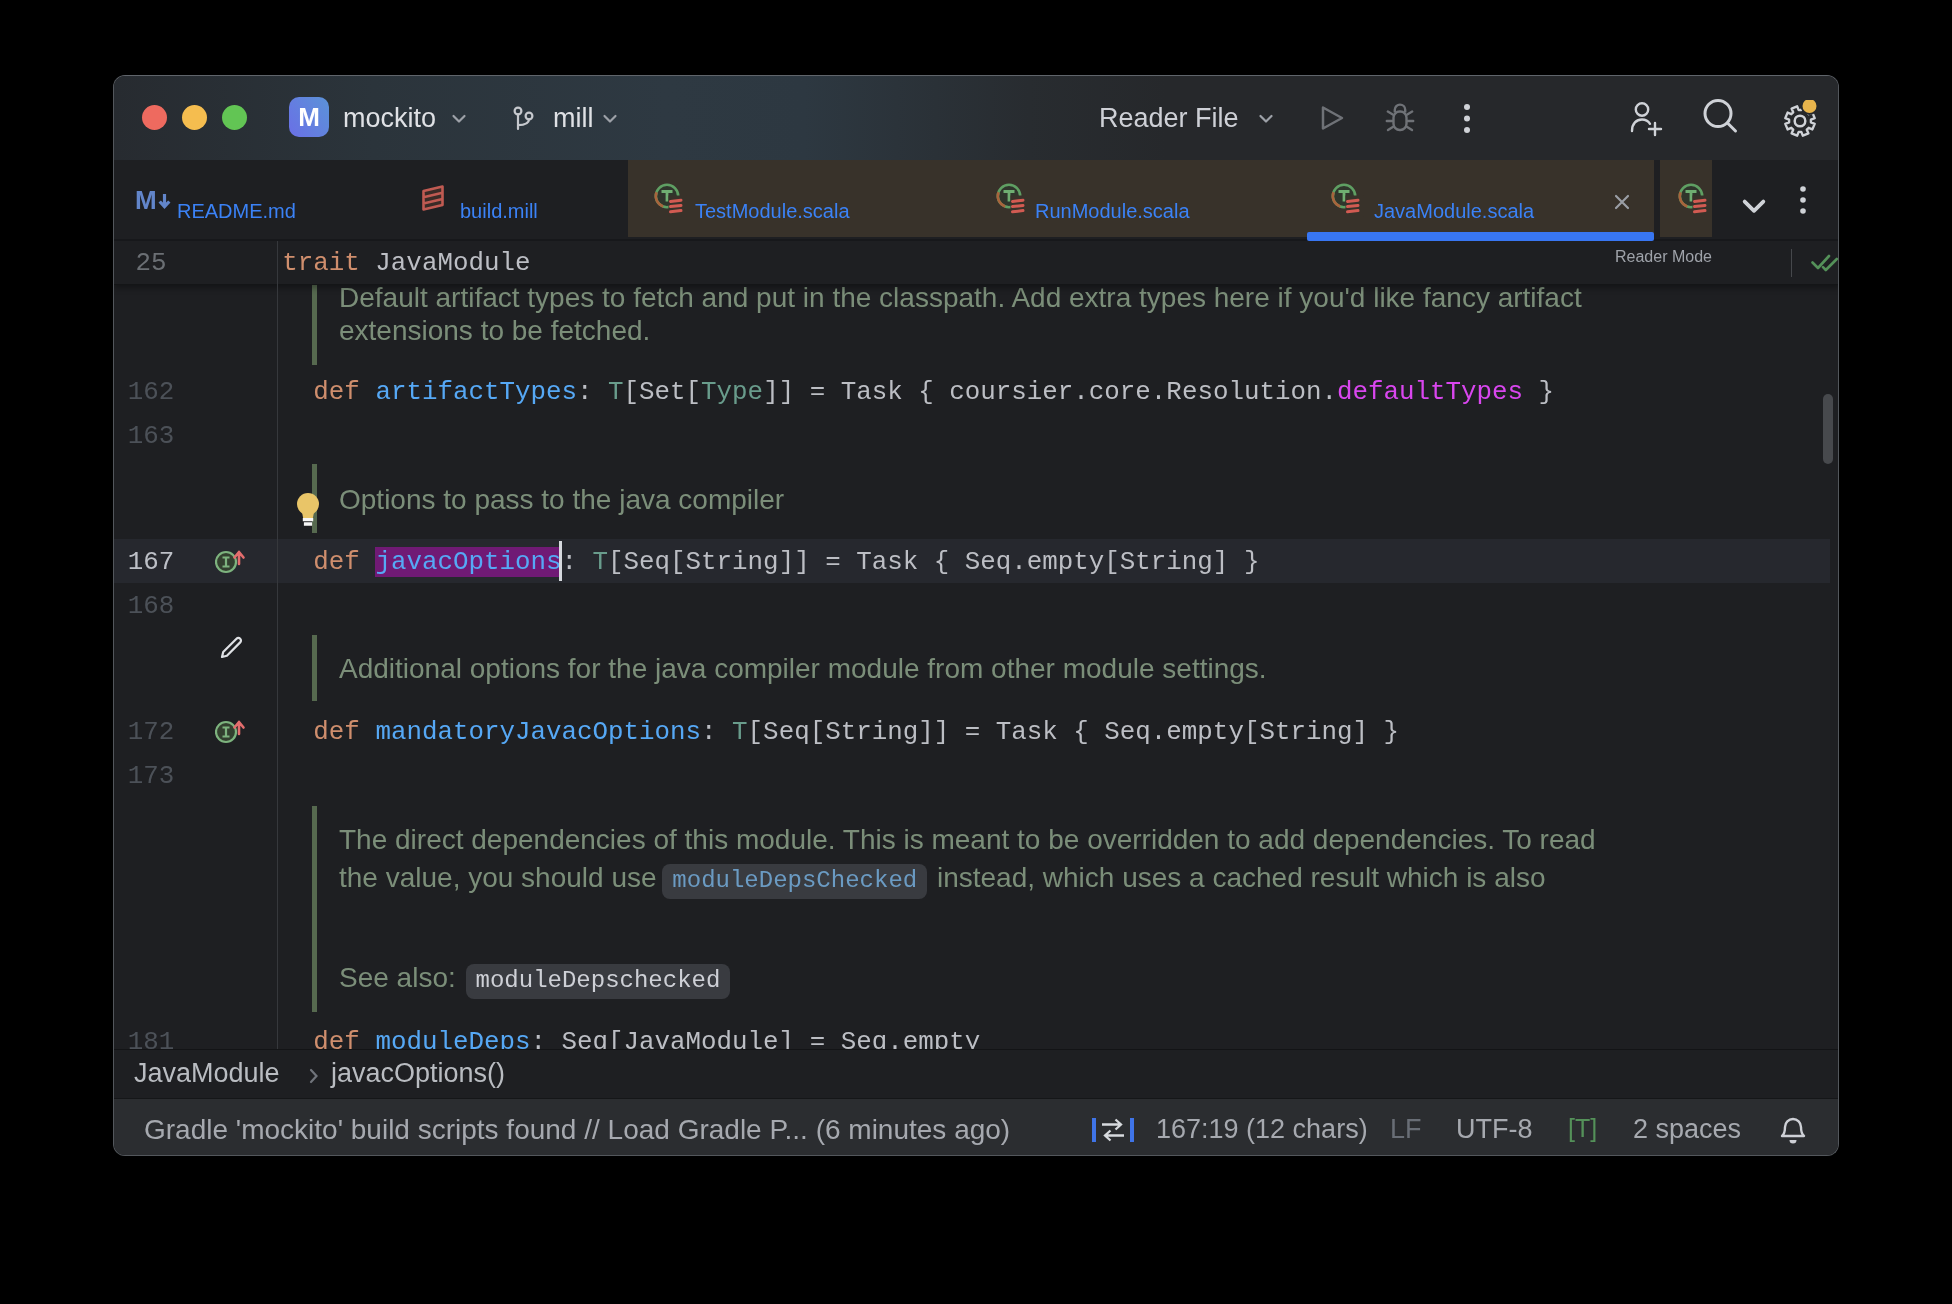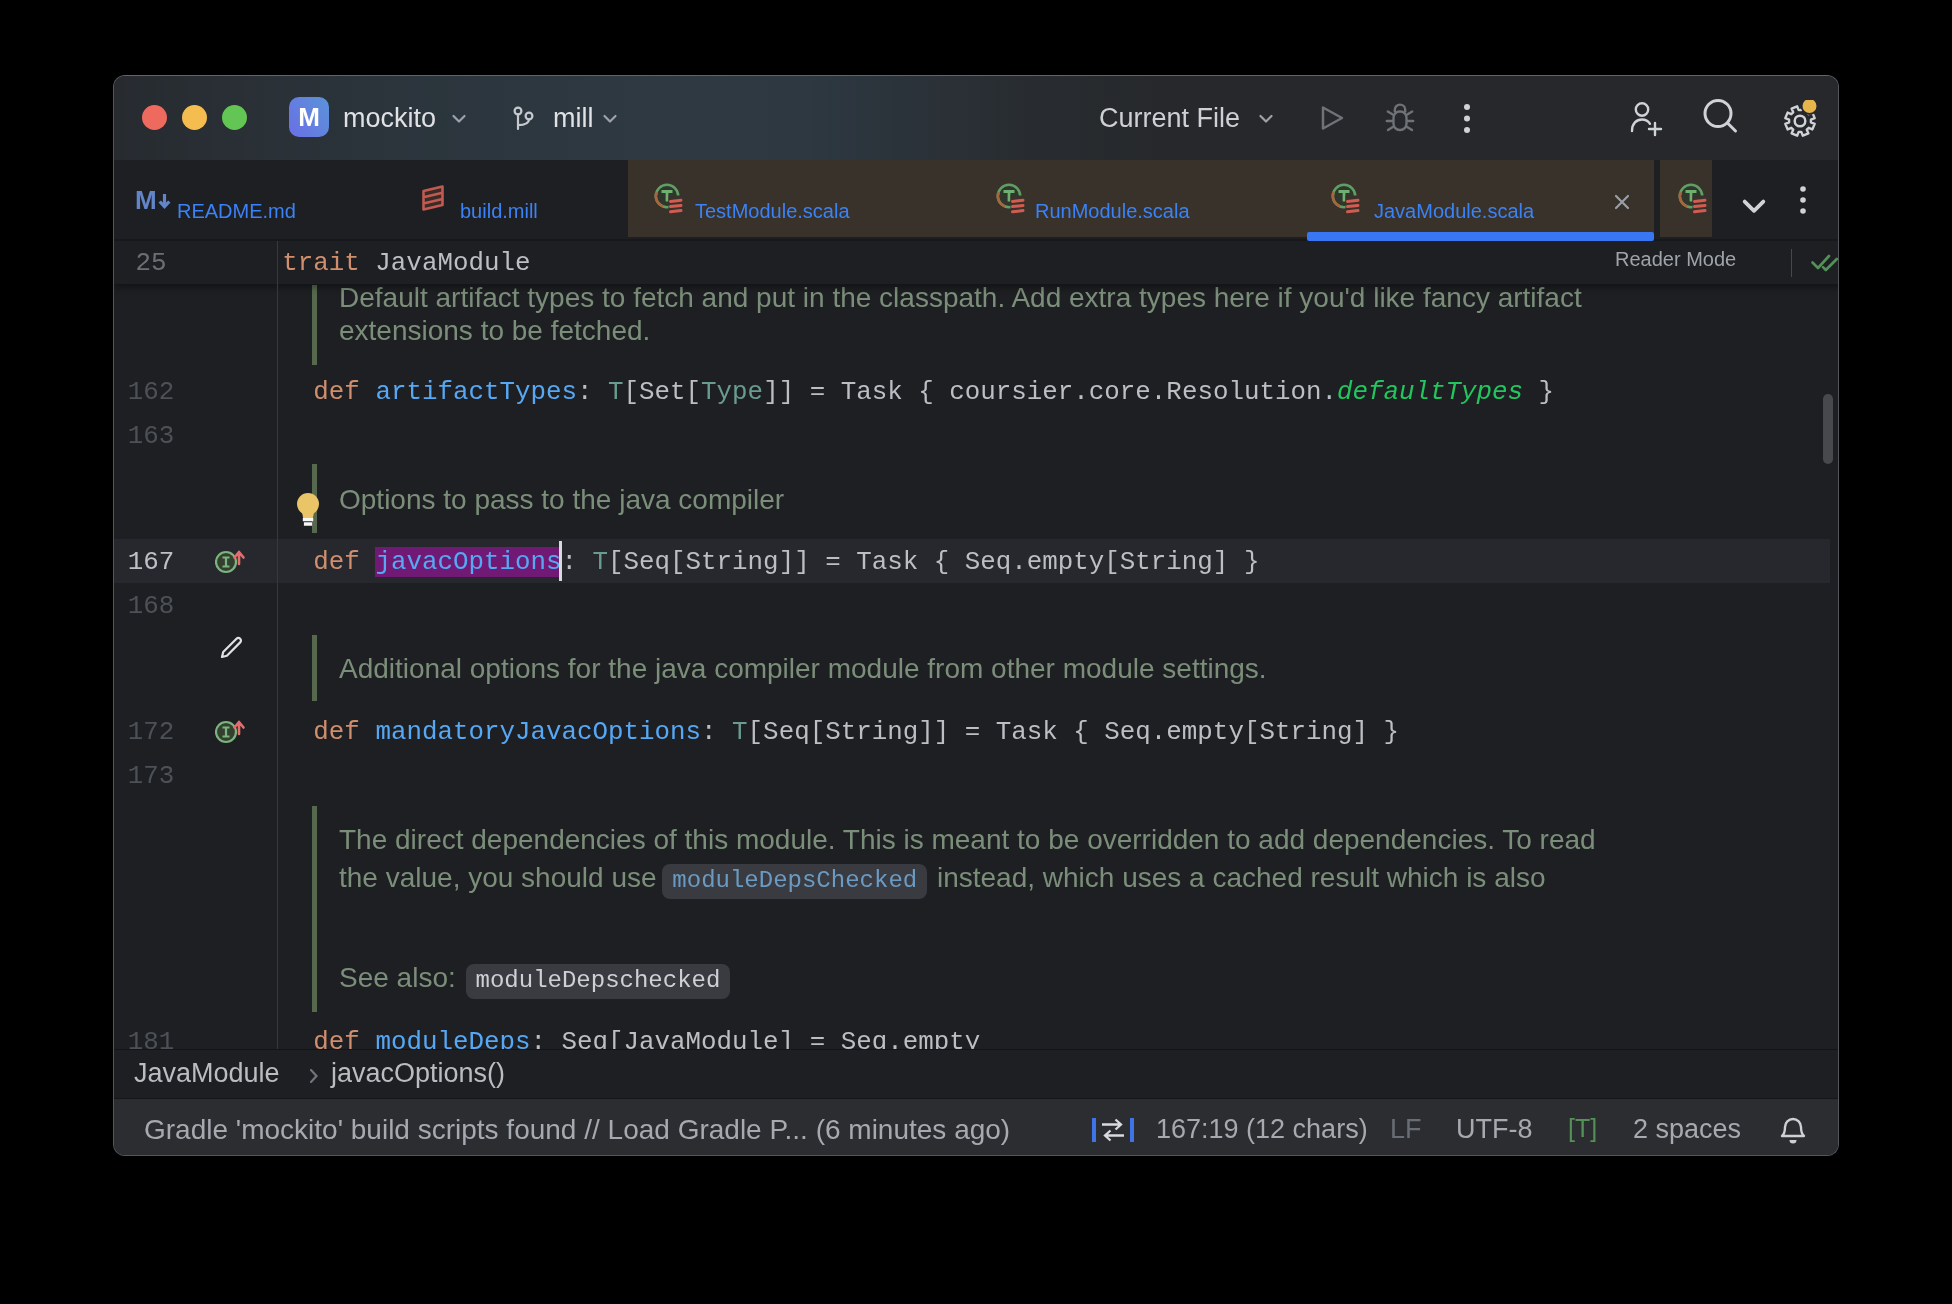--- a/index.html
+++ b/index.html
@@ -16,21 +16,21 @@
   
   .tabbar{position:absolute;left:0;top:84px;width:1726px;height:81px;background:#1e1f22;border-bottom:2px solid #17181b}
   .brown{position:absolute;top:0;height:77px;background:#38322a}
   .tabtxt{position:absolute;top:40px;font-size:20px;color:#3b82f6;white-space:pre}
   .underline{position:absolute;top:72px;height:9px;background:#3876f2;border-radius:2px}
   
   .editor{position:absolute;left:0;top:165px;width:1726px;height:808px;background:#1e1f22;overflow:hidden}
   .gutline{position:absolute;left:163px;top:0;width:1px;height:808px;background:#36383c}
   .lnum{position:absolute;width:110px;text-align:center;font:25.85px/44px "Liberation Mono",monospace;color:#4c5158;left:-18px}
   .code{position:absolute;left:168.3px;font:25.85px/44px "Liberation Mono",monospace;color:#bcbec4;white-space:pre}
-  .k{color:#cf8e6d}.fn{color:#56a8f5}.ty{color:#699c8c}.pk{color:#22c55e;font-style:italic}
+  .k{color:#cf8e6d}.fn{color:#56a8f5}.ty{color:#699c8c}.pk{color:#d946ef;}
   .doc{position:absolute;left:225px;font:28px/38px "Liberation Sans",sans-serif;color:#7b8e79;white-space:pre}
   .dbar{position:absolute;left:198px;width:5px;background:#56694f}
   .chip{display:inline-block;background:#393b40;border-radius:8px;font:24px "Liberation Mono",monospace;
         padding:3px 10px 5px;margin:0 2px;vertical-align:baseline}
   .curline{position:absolute;left:0;top:298px;width:1716px;height:44px;background:#26282e}
   .sel{background:#701a75}
   .caret{position:absolute;left:445px;top:300px;width:2.5px;height:40px;background:#d6d9de}
   .sticky{position:absolute;left:0;top:0;width:1726px;height:44px;background:#1e1f22;
           border-bottom:1px solid #141517;box-shadow:0 3px 6px rgba(0,0,0,.35)}
   .scrollbar{position:absolute;left:1709px;top:153px;width:10px;height:70px;border-radius:5px;background:#47494d}
@@ -58,21 +58,21 @@
     <svg class="abs" style="left:396px;top:29px" width="26" height="28" viewBox="0 0 26 28">
       <circle cx="8" cy="6" r="3.4" fill="none" stroke="#c6c9ce" stroke-width="2.2"></circle>
       <circle cx="19" cy="11" r="3.4" fill="none" stroke="#c6c9ce" stroke-width="2.2"></circle>
       <path d="M8 9.4 V24 M19 14.4 c0 4.5-5 5.5-11 5.8" fill="none" stroke="#c6c9ce" stroke-width="2.2" stroke-linecap="round"></path>
     </svg>
     <div class="ptitle" style="left:439px">mill</div>
     <svg class="chev" style="left:487px;top:34px" viewBox="0 0 18 18">
         <path d="M3.5 6l5.5 5.5L14.5 6" fill="none" stroke="#9da1a8" stroke-width="2.2" stroke-linecap="round" stroke-linejoin="round"></path>
       </svg>
 
-    <div class="ptitle" style="left:985px;font-weight:400;color:#ced0d6">Current File</div>
+    <div class="ptitle" style="left:985px;font-weight:400;color:#ced0d6">Reader File</div>
     <svg class="chev" style="left:1143px;top:34px" viewBox="0 0 18 18">
         <path d="M3.5 6l5.5 5.5L14.5 6" fill="none" stroke="#9da1a8" stroke-width="2.2" stroke-linecap="round" stroke-linejoin="round"></path>
       </svg>
     <svg class="abs" style="left:1203px;top:27px" width="30" height="30" viewBox="0 0 30 30">
       <path d="M6 4.5 L25 15 L6 25.5 Z" fill="none" stroke="#6f7277" stroke-width="2.5" stroke-linejoin="round"></path>
       </svg>
     <svg class="abs" style="left:1270px;top:24px" width="32" height="34" viewBox="0 0 32 34">
       <rect x="9.5" y="11.5" width="13" height="18.5" rx="6.2" fill="none" stroke="#6f7277" stroke-width="2.4"></rect>
       <path d="M10.8 12.5 V9.8 A5.2 5.2 0 0 1 21.2 9.8 V12.5" fill="none" stroke="#6f7277" stroke-width="2.4"></path>
       <path d="M8.8 14.5 L3.8 11.5 M8.3 21 H2.8 M8.8 27 L4 30 M23.2 14.5 L28.2 11.5 M23.7 21 H29.2 M23.2 27 L28 30" stroke="#6f7277" stroke-width="2.4" fill="none" stroke-linecap="round"></path>
@@ -206,21 +206,21 @@
         <path d="M24 16 V4 M24 4 l-4.5 5.5 M24 4 l4.5 5.5" stroke="#e36d6d" stroke-width="2.6" fill="none" stroke-linecap="round" stroke-linejoin="round"></path>
       </svg>
 
     <svg class="abs" style="left:103px;top:393px" width="28" height="28" viewBox="0 0 28 28">
       <path d="M5 23 l1.2-5 L19.5 4.7 a2.6 2.6 0 0 1 3.7 0 l0 0 a2.6 2.6 0 0 1 0 3.7 L9.9 21.8 Z" fill="none" stroke="#dfe1e5" stroke-width="2.2" stroke-linejoin="round"></path>
     </svg>
 
     <div class="sticky">
       <div class="lnum" style="top:0;color:#6b6f74">25</div>
       <div class="code" style="top:0"><span class="k">trait</span> JavaModule</div>
-      <div class="abs" style="left:1501px;top:7px;font-size:20px;color:#9fa3aa">Reader Mode</div>
+      <div class="abs" style="left:1501px;top:7px;font-size:16px;color:#9fa3aa">Reader Mode</div>
       <div class="abs" style="left:1677px;top:8px;width:1px;height:28px;background:#46484c"></div>
       <svg class="abs" style="left:1696px;top:9px" width="30" height="26" viewBox="0 0 30 26">
         <path d="M2.5 12.5 l5.5 5.5 L19 6 M13 17.2 l2.8 2.8 L26.8 9" fill="none" stroke="#549159" stroke-width="2.6" stroke-linecap="round" stroke-linejoin="round"></path>
         </svg>
     </div>
     <div class="gutline"></div>
     <div class="scrollbar"></div>
   </div>
 
   <div class="crumbs">

